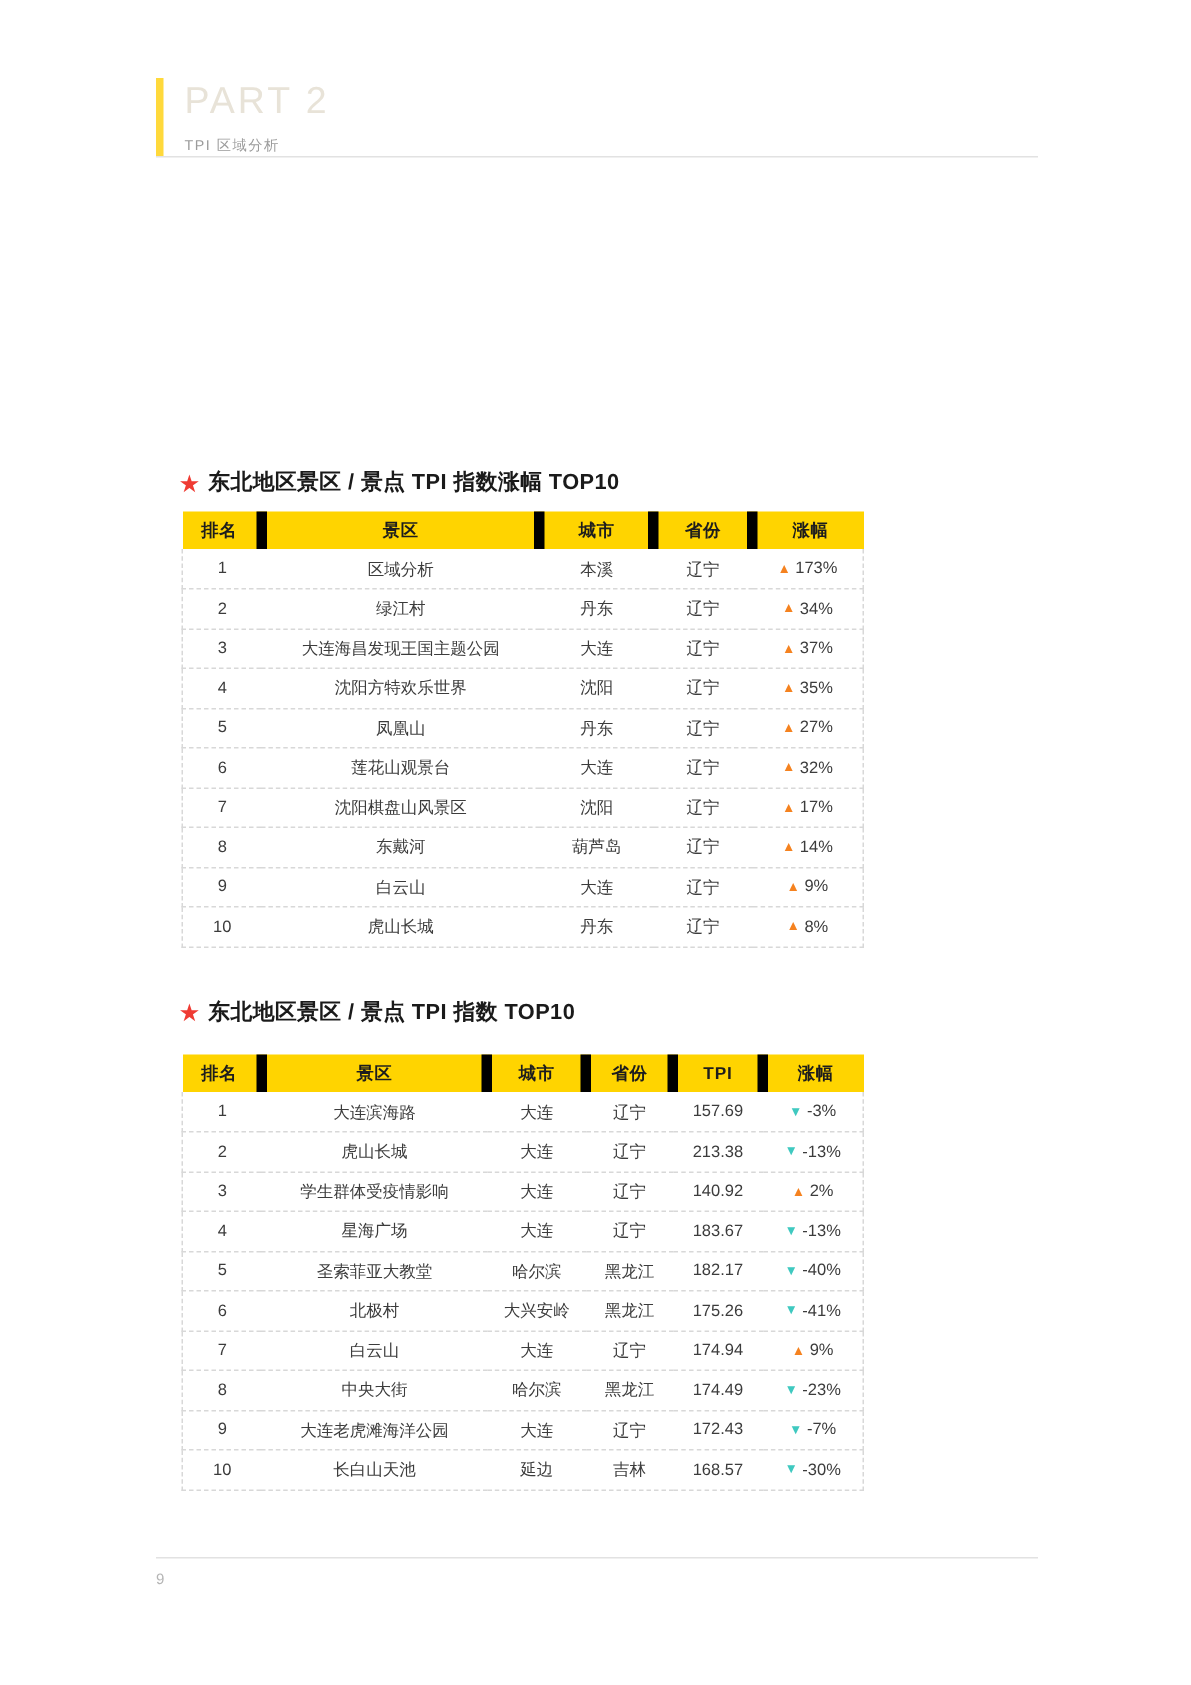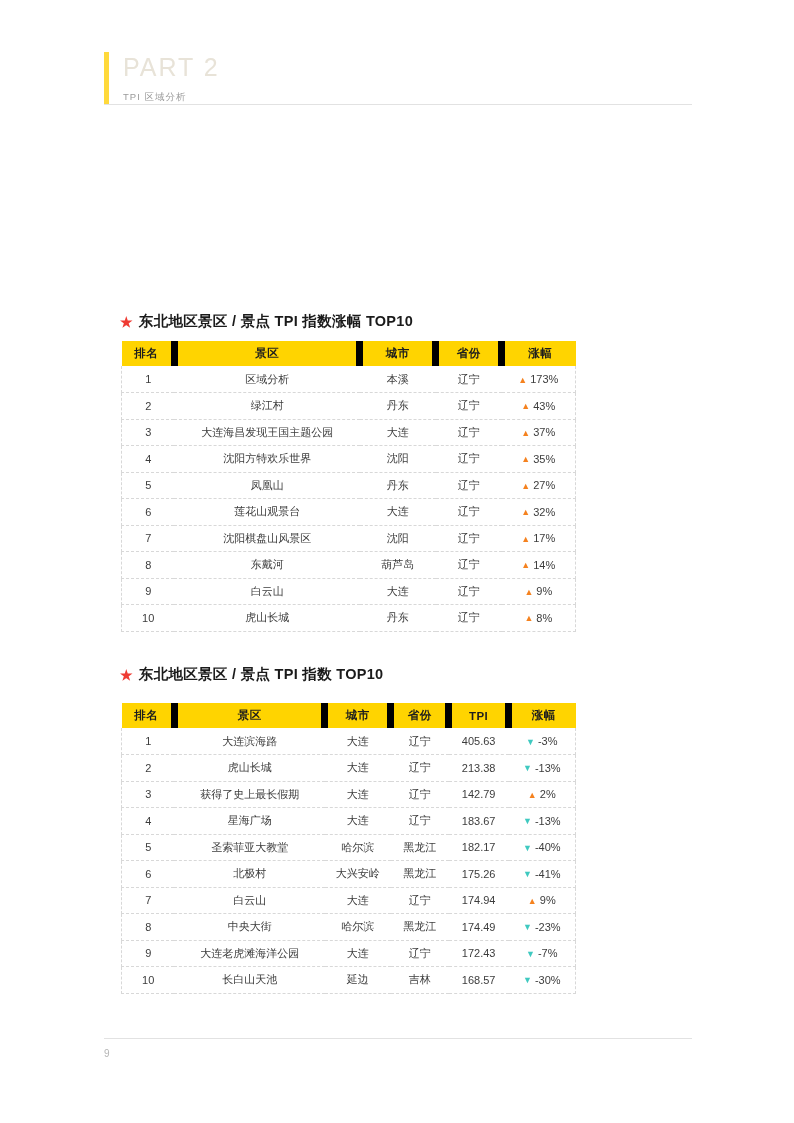--- a/index.html
+++ b/index.html
@@ -208,21 +208,21 @@
           <td class="name">区域分析</td>
           <td>本溪</td>
           <td>辽宁</td>
           <td class="chg"><span class="arrow up">▲</span><span>173%</span></td>
         </tr>
         <tr>
           <td>2</td>
           <td class="name">绿江村</td>
           <td>丹东</td>
           <td>辽宁</td>
-          <td class="chg"><span class="arrow up">▲</span><span>43%</span></td>
+          <td class="chg"><span class="arrow up">▲</span><span>34%</span></td>
         </tr>
         <tr>
           <td>3</td>
           <td class="name">大连海昌发现王国主题公园</td>
           <td>大连</td>
           <td>辽宁</td>
           <td class="chg"><span class="arrow up">▲</span><span>37%</span></td>
         </tr>
         <tr>
           <td>4</td>
@@ -299,37 +299,37 @@
         <th>TPI</th>
         <th>涨幅</th>
       </tr>
     </thead>
     <tbody id="tbl2-body">
         <tr>
           <td>1</td>
           <td class="name">大连滨海路</td>
           <td>大连</td>
           <td>辽宁</td>
-          <td>405.63</td>
+          <td>157.69</td>
           <td class="chg"><span class="arrow down">▼</span><span>-3%</span></td>
         </tr>
         <tr>
           <td>2</td>
           <td class="name">虎山长城</td>
           <td>大连</td>
           <td>辽宁</td>
           <td>213.38</td>
           <td class="chg"><span class="arrow down">▼</span><span>-13%</span></td>
         </tr>
         <tr>
           <td>3</td>
-          <td class="name">获得了史上最长假期</td>
-          <td>大连</td>
-          <td>辽宁</td>
-          <td>142.79</td>
+          <td class="name">学生群体受疫情影响</td>
+          <td>大连</td>
+          <td>辽宁</td>
+          <td>140.92</td>
           <td class="chg"><span class="arrow up">▲</span><span>2%</span></td>
         </tr>
         <tr>
           <td>4</td>
           <td class="name">星海广场</td>
           <td>大连</td>
           <td>辽宁</td>
           <td>183.67</td>
           <td class="chg"><span class="arrow down">▼</span><span>-13%</span></td>
         </tr>

